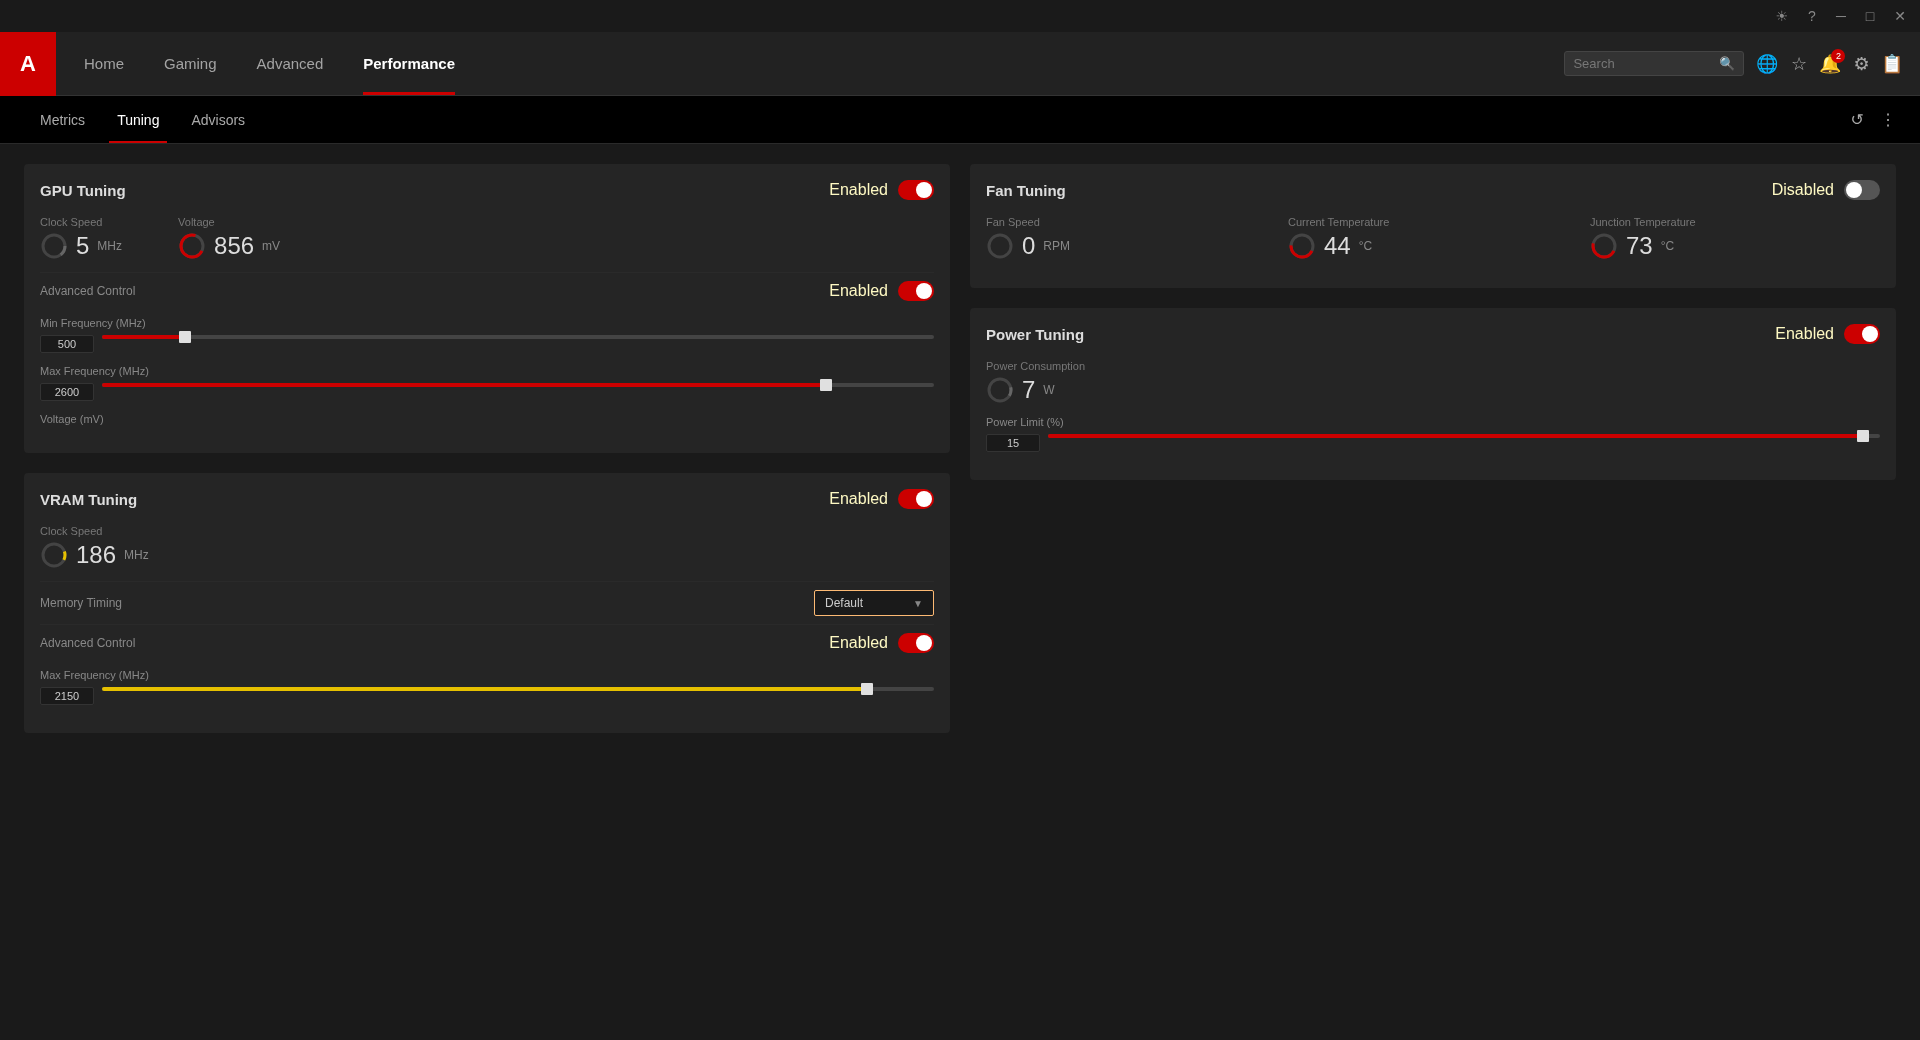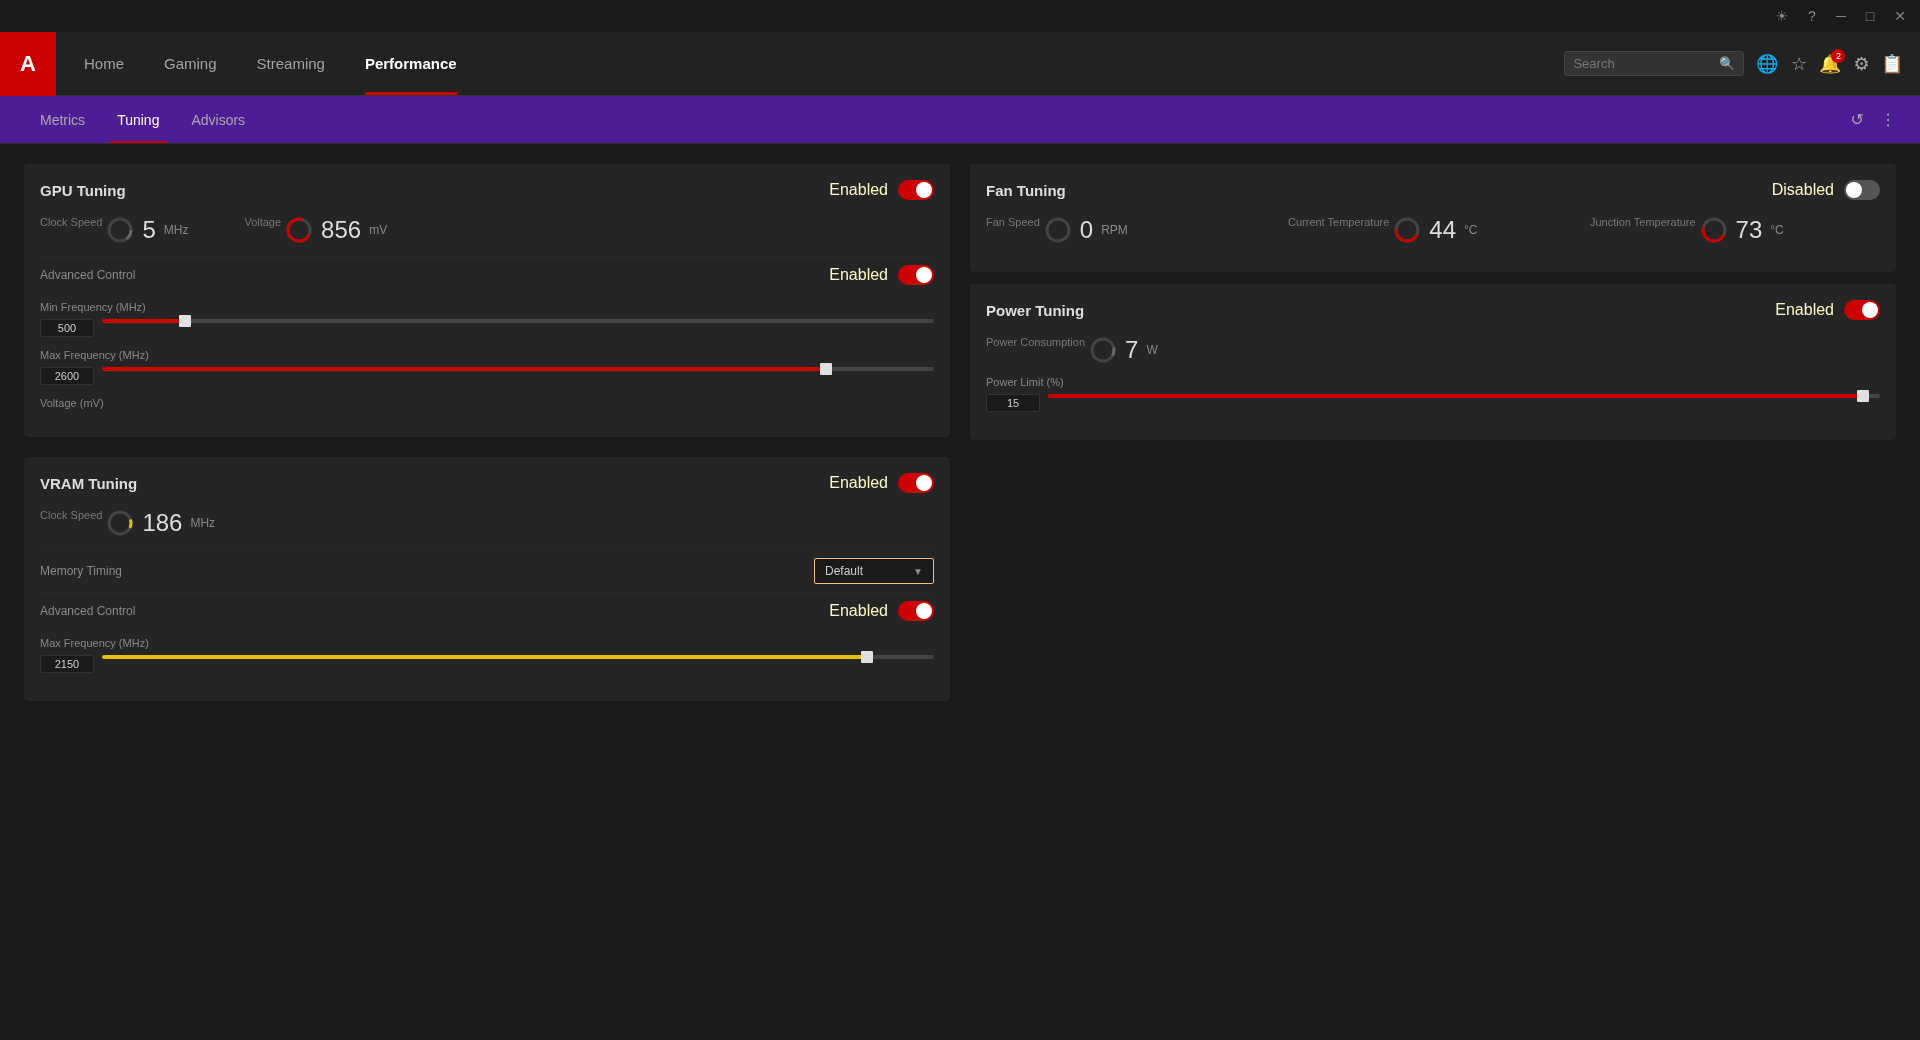--- a/index.html
+++ b/index.html
@@ -123,21 +123,21 @@
       border-radius: 50%;
       width: 14px;
       height: 14px;
       display: flex;
       align-items: center;
       justify-content: center;
     }
 
     
     .sub-nav {
-      background: #4c1d95;
+      background: #000000;
       height: 48px;
       display: flex;
       align-items: center;
       padding: 0 24px;
       border-bottom: 1px solid #2a2a2a;
       justify-content: space-between;
     }
     .sub-nav-links {
       display: flex;
       align-items: center;
@@ -234,21 +234,21 @@
     .toggle.off::after { left: 2px; }
 
     
     .stats-row {
       display: flex;
       gap: 16px;
       margin-bottom: 12px;
     }
     .stat-item {
       display: flex;
-      flex-direction: row;
+      flex-direction: column;
       gap: 4px;
     }
     .stat-label {
       font-size: 11px;
       color: #777;
     }
     .stat-value-row {
       display: flex;
       align-items: center;
       gap: 8px;
@@ -356,21 +356,21 @@
 
     
     .left-panel {
       display: flex;
       flex-direction: column;
       gap: 20px;
     }
     .right-panel {
       display: flex;
       flex-direction: column;
-      gap: 12px;
+      gap: 20px;
     }
 
     
     .dial-svg {
       width: 28px;
       height: 28px;
     }
   </style>
 </head>
 <body>
@@ -383,21 +383,21 @@
   <span class="title-bar-icon">✕</span>
 </div>
 
 <div class="nav-bar">
   <div class="nav-logo">
     <span>A</span>
   </div>
   <div class="nav-links">
     <div class="nav-link">Home</div>
     <div class="nav-link">Gaming</div>
-    <div class="nav-link">Streaming</div>
+    <div class="nav-link">Advanced</div>
     <div class="nav-link active">Performance</div>
   </div>
   <div class="nav-right">
     <div class="search-box">
       <input type="text" placeholder="Search" style="">
       <span style="color:#888;">🔍</span>
     </div>
     <span class="nav-icon">🌐</span>
     <span class="nav-icon">☆</span>
     <span class="nav-icon" style="position:relative;">

